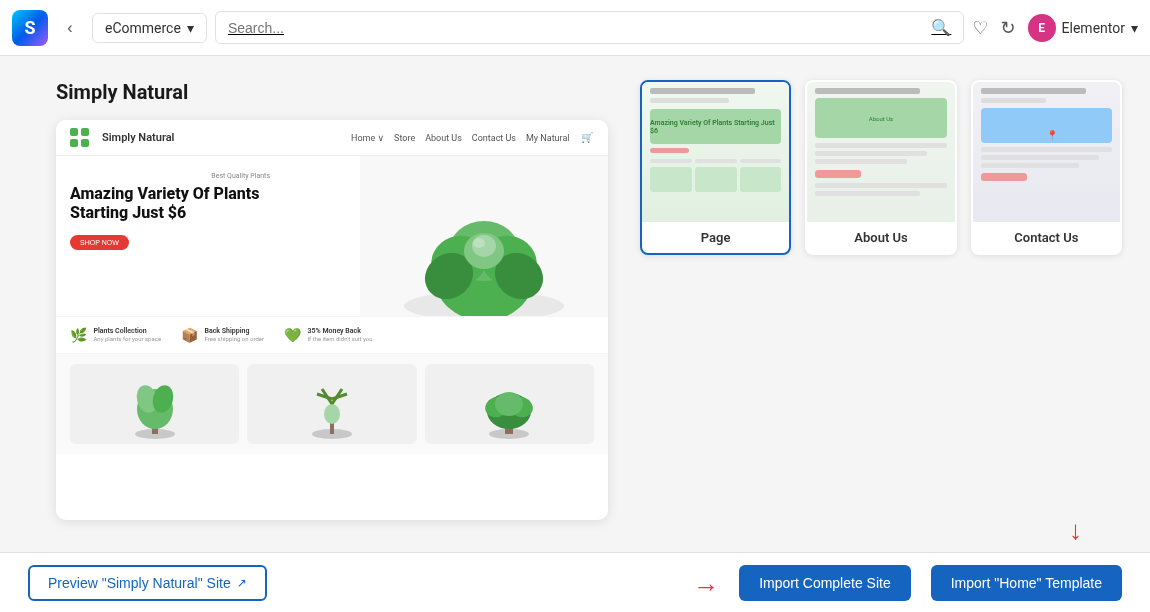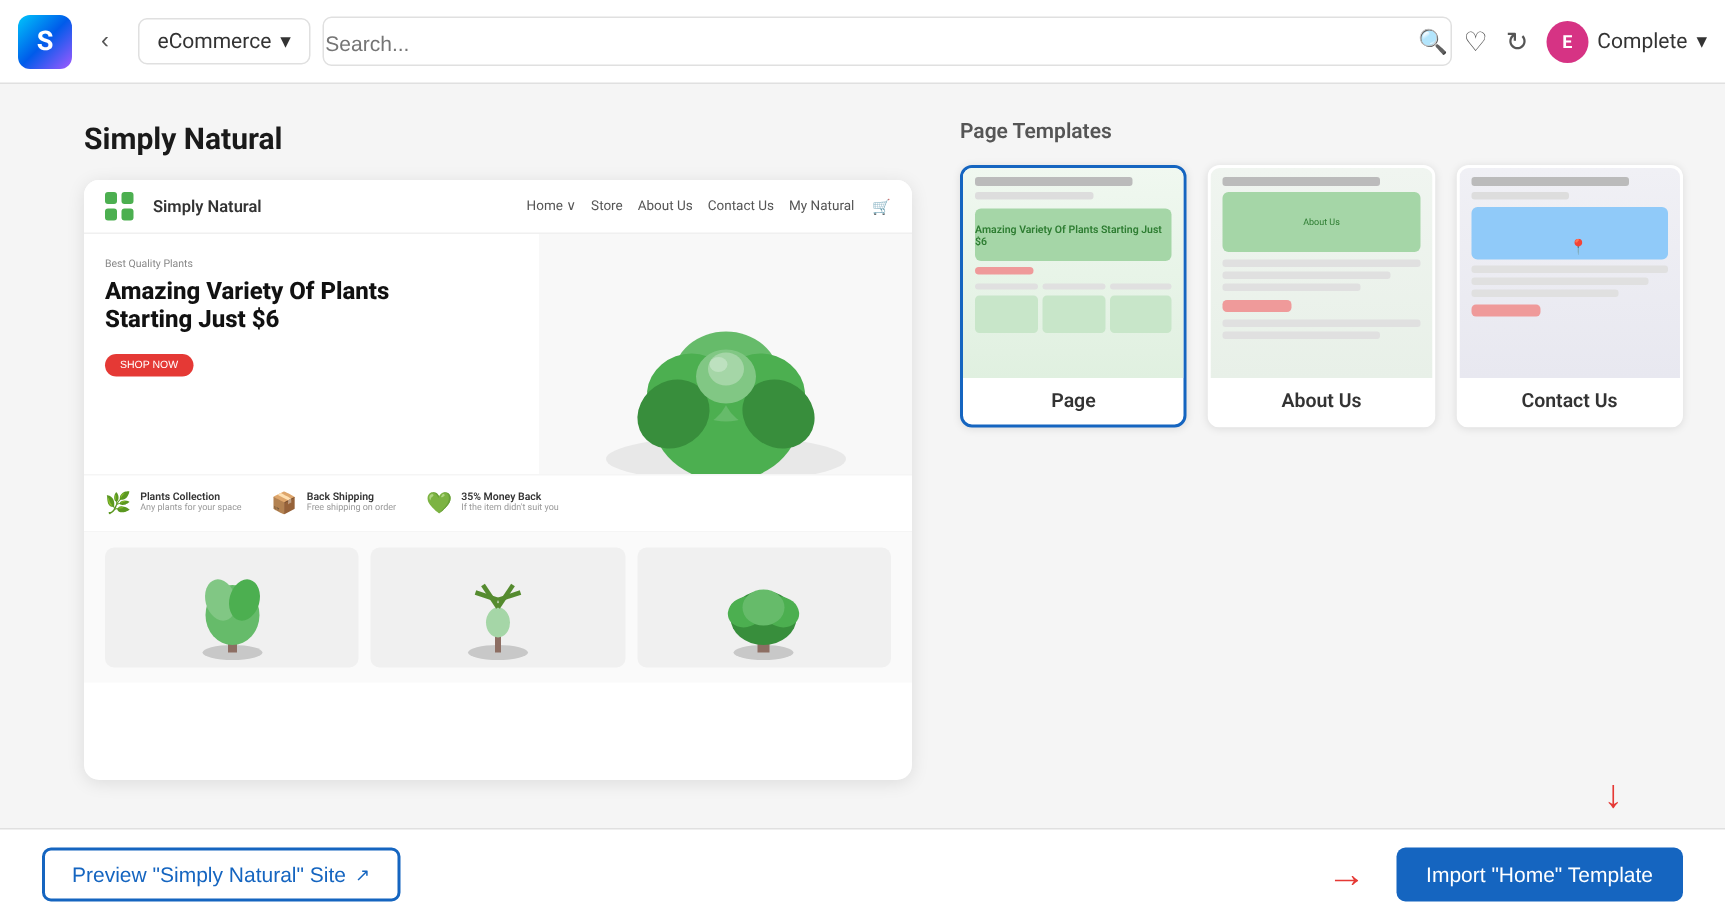--- a/index.html
+++ b/index.html
@@ -21,23 +21,23 @@
     .topbar-back {
       width: 28px; height: 28px; border: none; background: none; cursor: pointer;
       display: flex; align-items: center; justify-content: center; color: #555; font-size: 16px;
     }
     .topbar-dropdown {
       display: flex; align-items: center; gap: 6px;
       border: 1px solid #e0e0e0; border-radius: 6px;
       padding: 6px 12px; background: #fff; cursor: pointer; font-size: 14px; color: #333;
     }
     .topbar-search {
-      flex: 1; display: flex; align-items: flex-end;
+      flex: 1; display: flex; align-items: center;
       border: 1px solid #e0e0e0; border-radius: 6px;
-      padding: 6px 1px; background: #fff; gap: 8px;
+      padding: 6px 12px; background: #fff; gap: 8px; text-decoration: underline;
     }
     .topbar-search input {
       border: none; outline: none; flex: 1; font-size: 14px; color: #999;
     }
     .topbar-actions { display: flex; align-items: center; gap: 12px; margin-left: auto; }
     .topbar-icon-btn { background: none; border: none; cursor: pointer; color: #555; font-size: 18px; display: flex; align-items: center; }
     .elementor-badge {
       display: flex; align-items: center; gap: 6px;
       font-size: 14px; color: #333; cursor: pointer;
     }
@@ -74,21 +74,21 @@
     }
     .mockup-brand { font-size: 11px; font-weight: 600; color: #333; }
     .mockup-nav-links { margin-left: auto; display: flex; gap: 10px; font-size: 9px; color: #555; align-items: flex-end; }
     .mockup-cart-icon { font-size: 10px; color: #e53935; }
 
     .mockup-hero { 
       background: linear-gradient(to right, #fff 55%, #f8f8f8 55%);
       padding: 16px 14px; display: flex; position: relative; min-height: 160px;
     }
     .mockup-hero-text { flex: 0 0 200px; }
-    .mockup-hero-subtitle { font-size: 7px; color: #888; margin-bottom: 4px; }
+    .mockup-hero-subtitle { font-size: 7px; color: #888; margin-bottom: 4px; text-align: right; }
     .mockup-hero-title { font-size: 16px; font-weight: 800; color: #111; line-height: 1.2; margin-bottom: 8px; }
     .mockup-hero-btn {
       background: #e53935; color: #fff; border: none; border-radius: 12px;
       padding: 4px 10px; font-size: 7px; cursor: pointer;
     }
     .mockup-hero-plant {
       position: absolute; right: 14px; top: 0; bottom: 0;
       display: flex; align-items: center;
     }
     .plant-svg { width: 220px; height: 160px; }
@@ -163,21 +163,21 @@
   </div>
   <div class="topbar-search">
     <input type="text" placeholder="Search..." style="">
     <span style="color:#bbb;">🔍</span>
   </div>
   <div class="topbar-actions">
     <button class="topbar-icon-btn">♡</button>
     <button class="topbar-icon-btn">↻</button>
     <div class="elementor-badge">
       <div class="elementor-badge-icon">E</div>
-      <span>Complete</span>
+      <span>Elementor</span>
       <span>▾</span>
     </div>
   </div>
 </div>
 
 <div class="main-content">
 
   <div class="left-panel">
     <div class="site-title">Simply Natural</div>
 
@@ -282,21 +282,20 @@
             <ellipse cx="18" cy="38" rx="12" ry="10" fill="#4caf50" transform="rotate(-20 18 38)"></ellipse>
             <ellipse cx="42" cy="38" rx="12" ry="10" fill="#4caf50" transform="rotate(20 42 38)"></ellipse>
             <ellipse cx="30" cy="35" rx="14" ry="12" fill="#66bb6a"></ellipse>
           </svg>
         </div>
       </div>
     </div>
   </div>
 
   <div class="right-panel">
-    <div class="page-templates-title">Page Templates</div>
     <div class="templates-grid">
 
       <div class="template-card active">
         <div class="template-thumb template-thumb-home">
           <div style="padding:6px 8px;">
             <div style="height:6px;background:#bbb;border-radius:2px;width:80%;margin-bottom:4px;"></div>
             <div style="height:5px;background:#ddd;border-radius:2px;width:60%;margin-bottom:6px;"></div>
             <div style="height:35px;background:#a5d6a7;border-radius:4px;margin-bottom:4px;display:flex;align-items:center;justify-content:center;">
               <span style="font-size:7px;color:#2e7d32;font-weight:600;">Amazing Variety Of Plants Starting Just $6</span>
             </div>
@@ -359,20 +358,21 @@
   <button class="preview-btn">
     <span>Preview "Simply Natural" Site</span>
     <span style="font-size:12px;">↗</span>
   </button>
 
   <div class="right-actions">
 
     <div style="display:flex;align-items:center;gap:4px;">
       <span style="color:#e53935;font-size:26px;line-height:1;">→</span>
     </div>
+    <button class="import-complete-btn">Import Complete Site</button>
 
     <div style="position:relative;display:flex;flex-direction:column;align-items:center;">
 
       <div style="position:absolute;top:-48px;right:40px;color:#e53935;font-size:26px;line-height:1;">↓</div>
       <button class="import-home-btn">Import "Home" Template</button>
     </div>
   </div>
 </div>
 
 </body></html>

